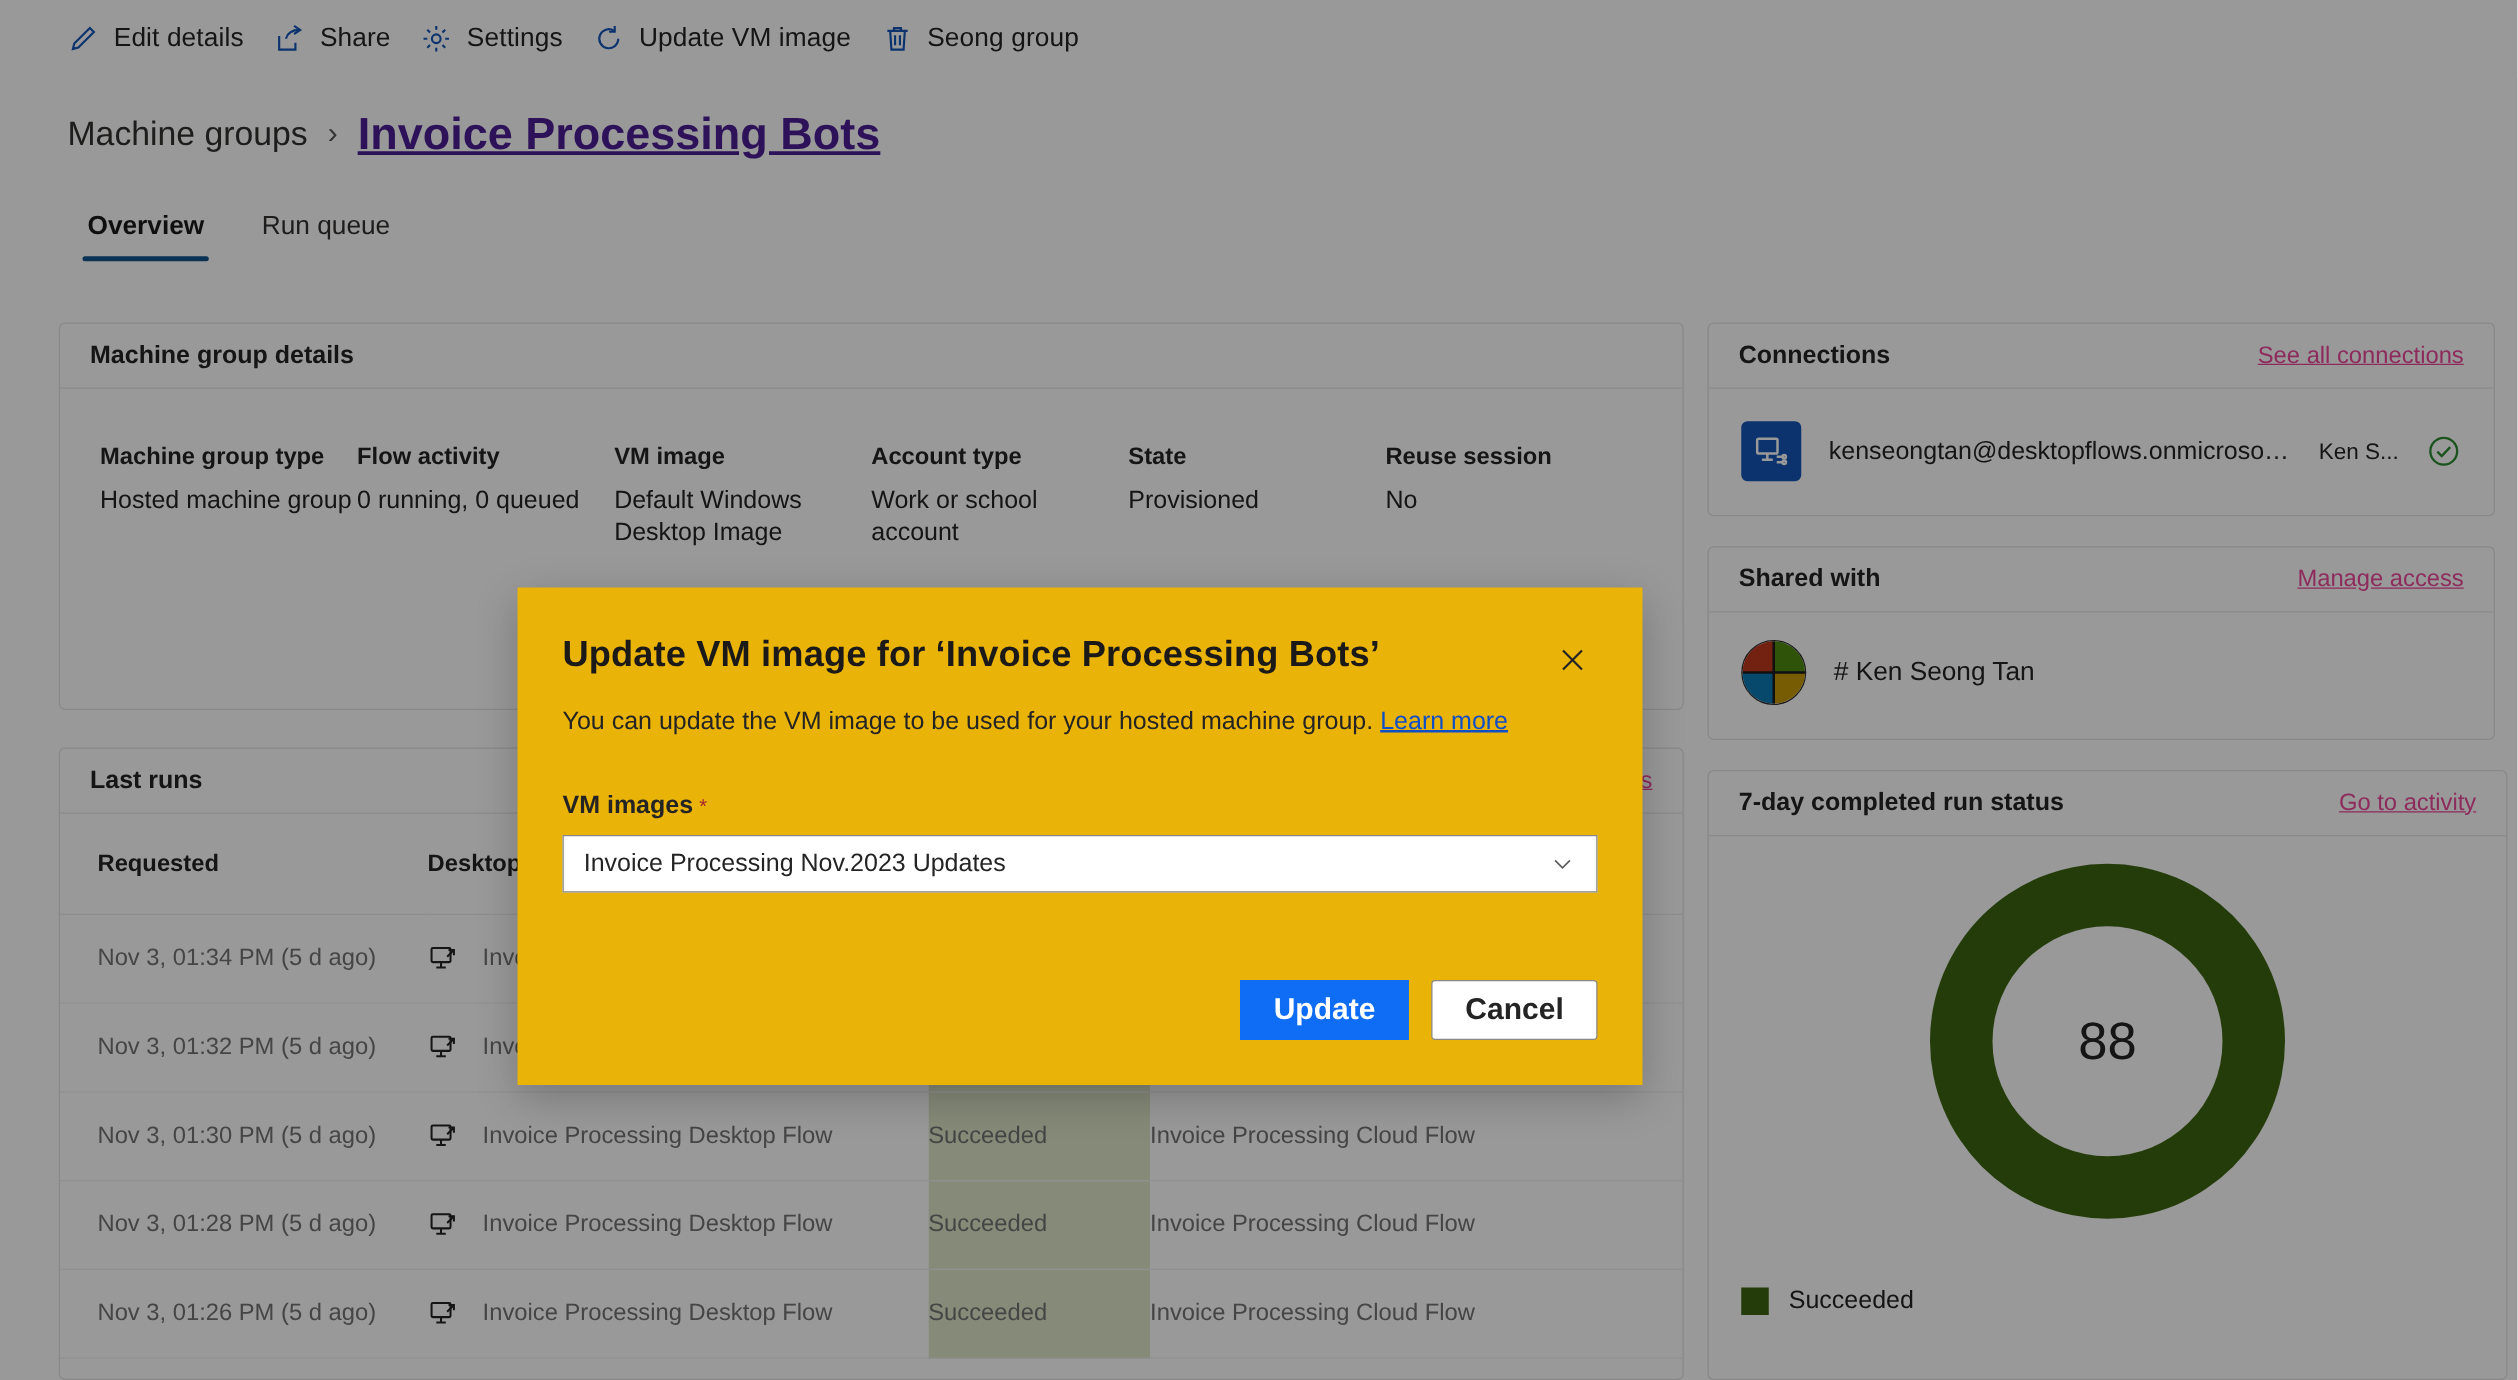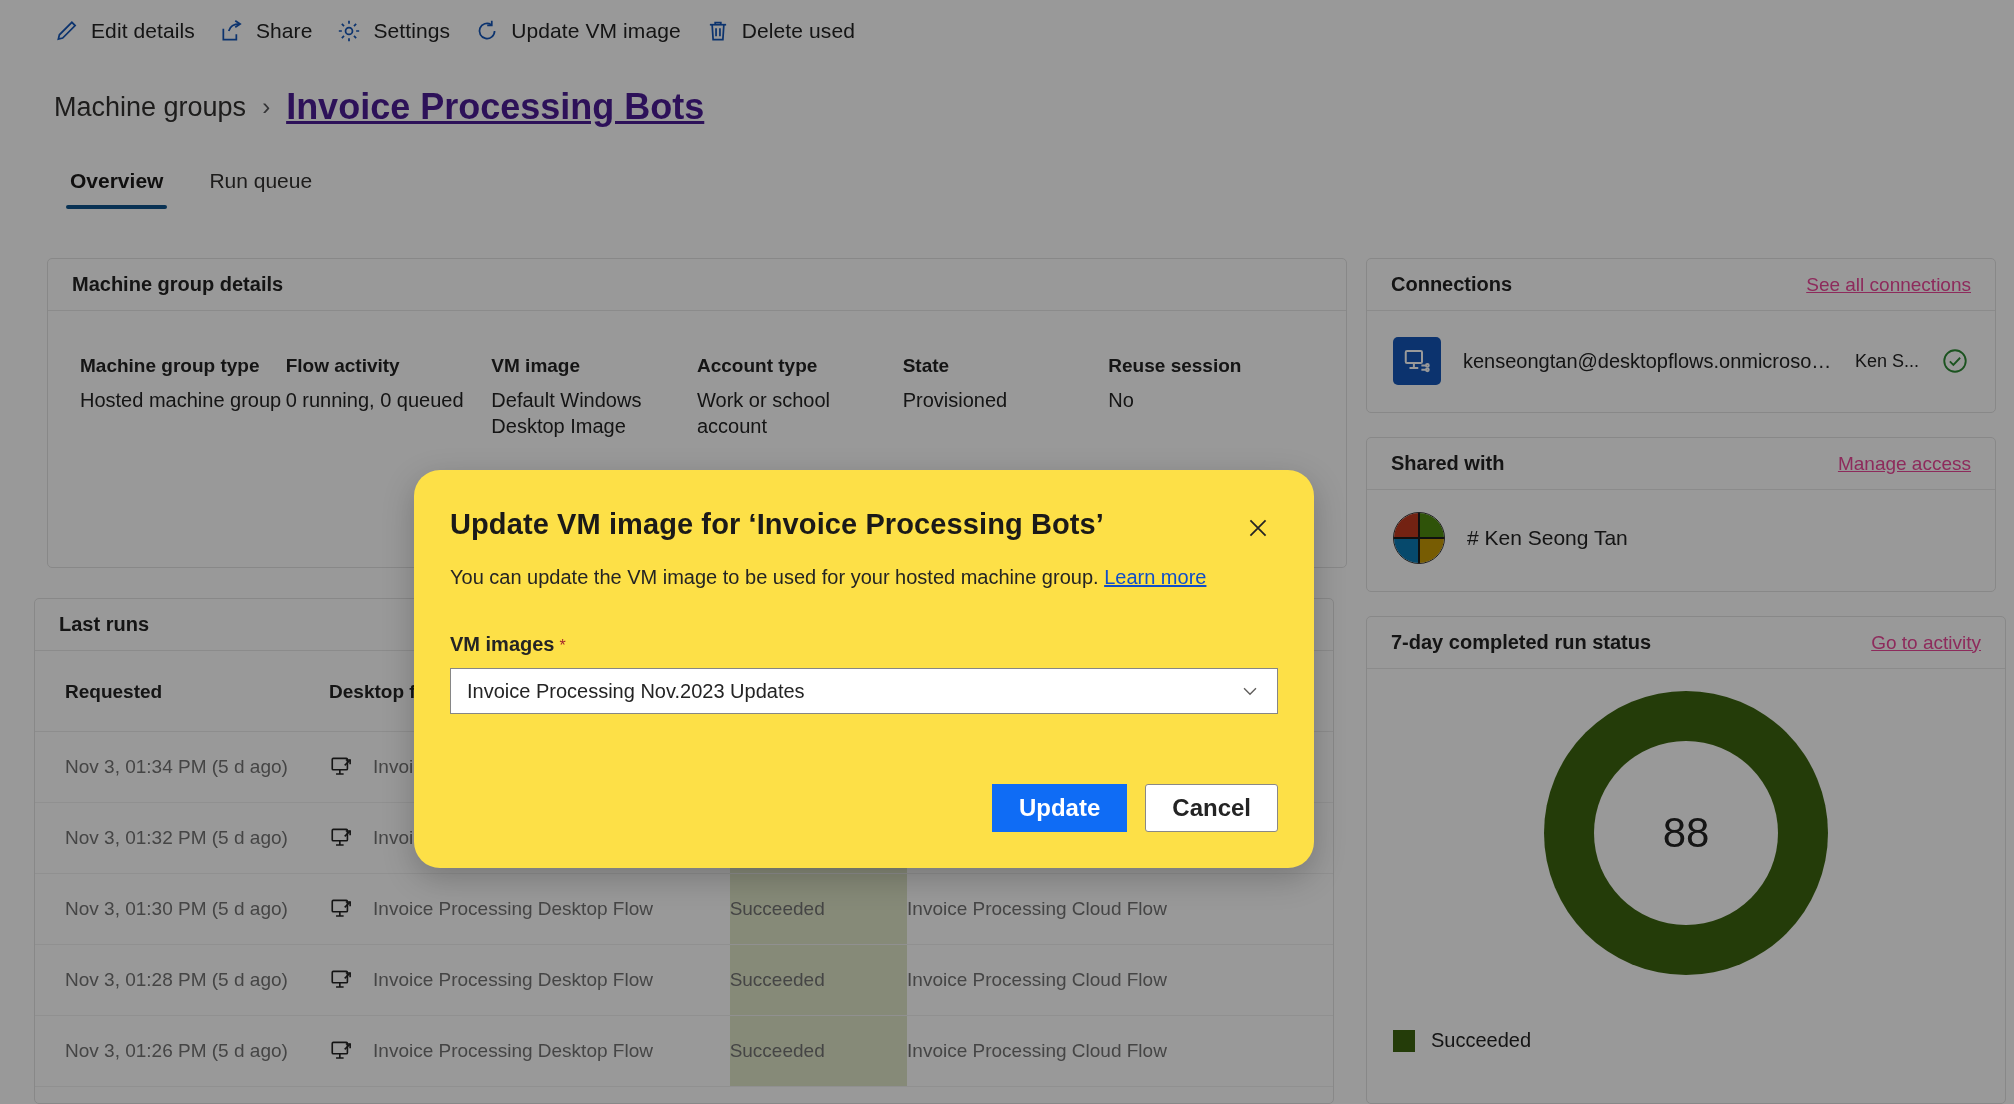--- a/index.html
+++ b/index.html
@@ -59,21 +59,21 @@
   
   #details-card { left: 47px; top: 258px; width: 1300px; height: 310px; }
   .details-grid {
     display: grid; grid-template-columns: repeat(6, 1fr);
     row-gap: 34px; padding: 44px 32px 0 32px;
   }
   .dkey { font-size: 19px; font-weight: 700; color: #242424; margin-bottom: 10px; }
   .dval { font-size: 20px; color: #242424; line-height: 1.32; max-width: 240px; }
 
   
-  #runs-card { left: 34px; top: 598px; width: 1300px; height: 506px; overflow: hidden; }
+  #runs-card { left: 47px; top: 598px; width: 1300px; height: 506px; overflow: hidden; }
   table.runs { width: 100%; border-collapse: collapse; table-layout: fixed; }
   table.runs th {
     text-align: left; font-size: 19px; font-weight: 700; color: #242424;
     padding: 30px 0 28px 0; border-bottom: 1px solid #ececec;
   }
   table.runs td {
     font-size: 19px; color: #737373; padding: 22px 0;
     border-bottom: 1px solid #f0f0f0; vertical-align: middle;
   }
   .col-req { width: 290px; padding-left: 30px !important; }
@@ -130,23 +130,22 @@
   .legend { display: flex; align-items: center; gap: 16px; padding: 0 26px; }
   .legend-sw { width: 22px; height: 22px; flex: none; }
   .legend-label { font-size: 20px; color: #242424; }
 
   
   .overlay {
     position: absolute; inset: 0; background: rgba(0,0,0,0.40); z-index: 50;
   }
   .modal {
     position: absolute; left: 414px; top: 470px; width: 900px; height: 398px;
-    background: #fde047; z-index: 60;
+    background: #eab308; z-index: 60;
     box-shadow: 0 10px 32px rgba(0,0,0,.22);
-    border-radius: 26px;
   }
   .modal-head { display: flex; align-items: flex-start; justify-content: space-between; padding: 38px 42px 0 36px; }
   .modal-title { font-size: 29px; font-weight: 700; color: #1b1a19; letter-spacing: .1px; }
   .modal-close { width: 28px; height: 28px; cursor: pointer; flex: none; margin-top: 6px; }
   .modal-desc { padding: 24px 36px 0 36px; font-size: 20px; color: #242424; }
   .modal-desc a { color: #0f4ec9; text-decoration: underline; cursor: pointer; }
   .field { padding: 44px 36px 0 36px; }
   .field-label { font-size: 20px; font-weight: 700; color: #242424; }
   .req { color: #a4262c; margin-left: 5px; }
   .combo {
@@ -208,21 +207,21 @@
     </div>
     <div class="cmd-item">
       <span class="cmd-ico">
         <svg viewBox="0 0 24 24" width="26" height="26" fill="none" stroke="#1456b8" stroke-width="1.6">
             <path d="M4.5 6.2h15"></path>
             <path d="M9.4 6.2V4.2h5.2v2"></path>
             <path d="M6.6 6.2 7.5 20h9l.9-13.8"></path>
             <path d="M10.2 9.4v7.4M13.8 9.4v7.4"></path>
           </svg>
       </span>
-      <span class="cmd-label">Delete used</span>
+      <span class="cmd-label">Seong group</span>
     </div>
   </div>
 
   <div class="breadcrumb">
     <span class="bc-root">Machine groups</span>
     <span class="bc-sep">›</span>
     <span class="bc-current">Invoice Processing Bots</span>
   </div>
 
   <div class="tabs">

